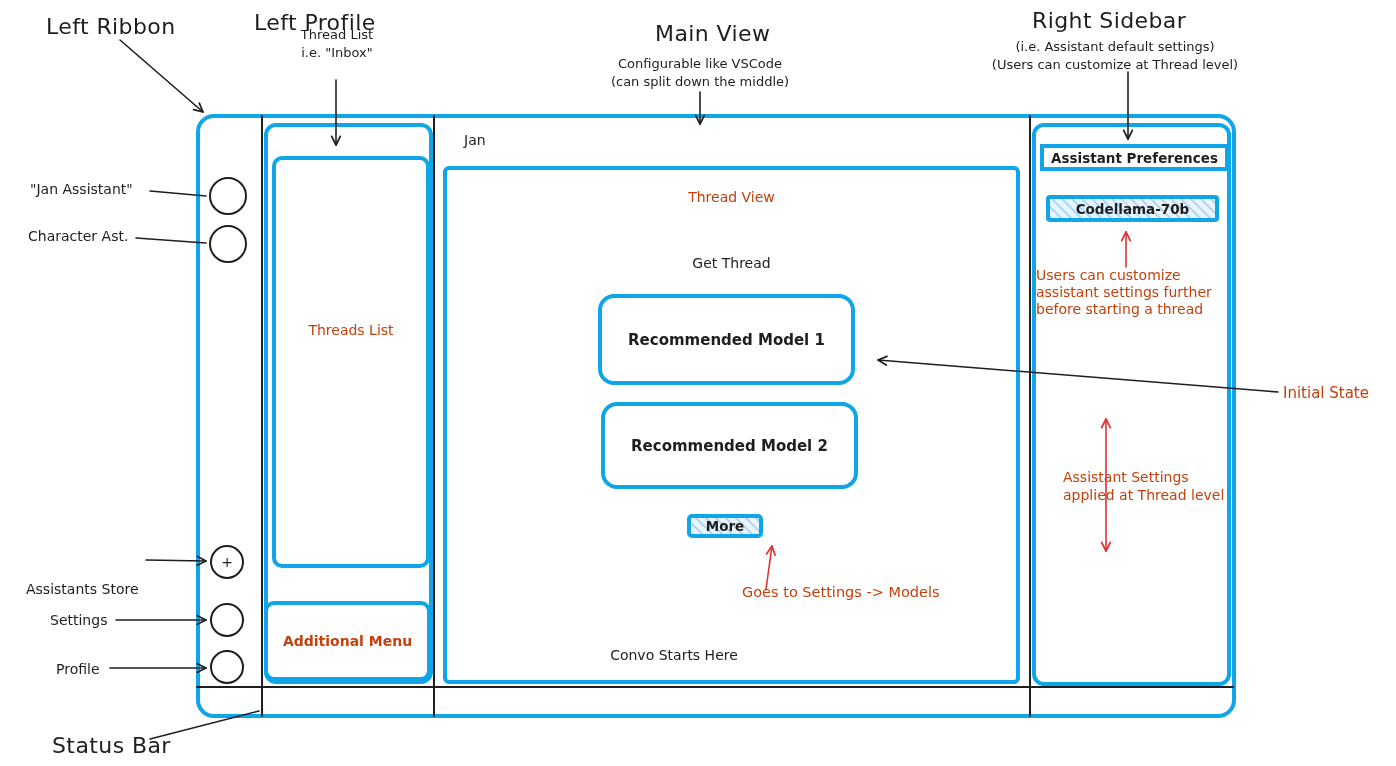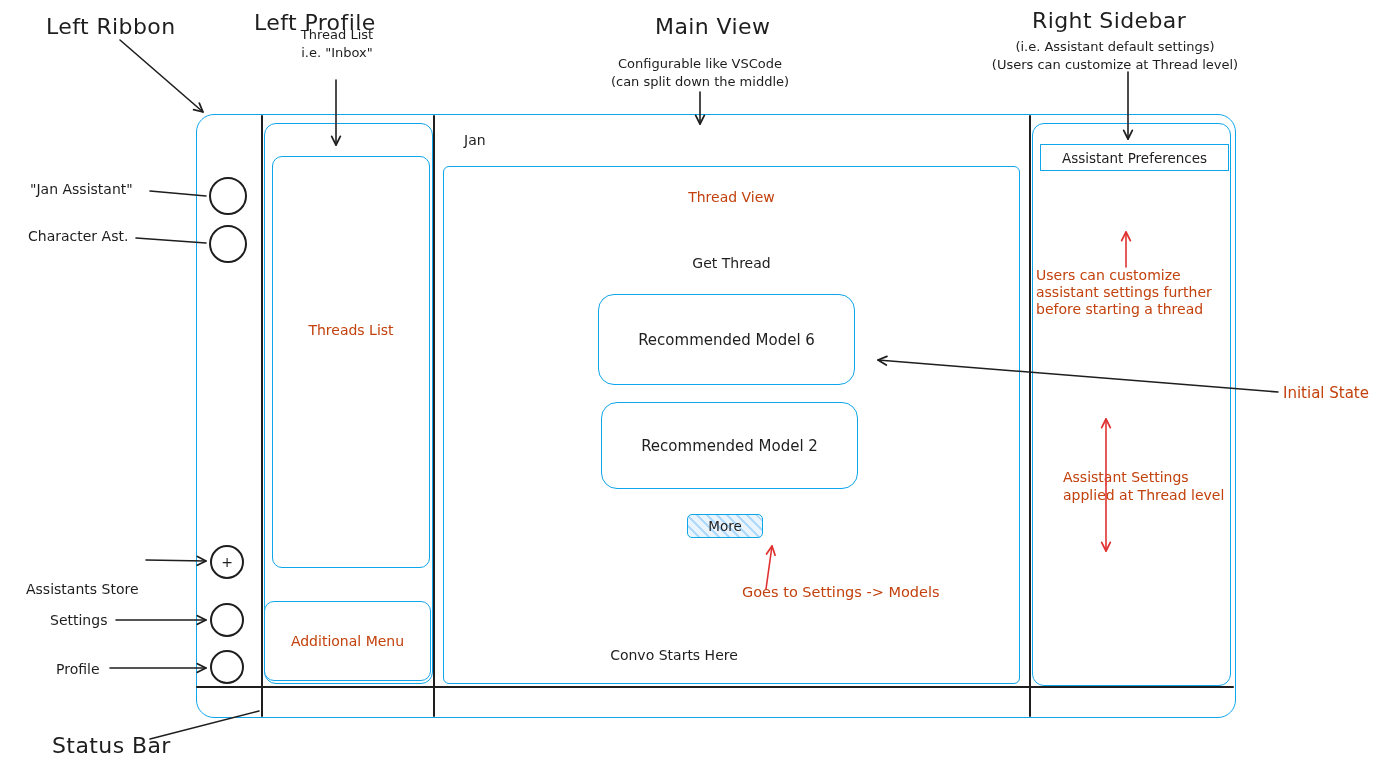--- a/index.html
+++ b/index.html
@@ -10,22 +10,23 @@
   }
   .canvas {
     position: relative;
     width: 1396px;
     height: 766px;
     background: #ffffff;
     overflow: hidden;
   }
   .abs { position: absolute; }
   .sketch {
-    border: 1px solid #0ea5e9;
+    border: 4px solid #0ea5e9;
     background: #ffffff;
+    font-weight: bold;
   }
   .circle {
     border: 2px solid #1e1e1e;
     border-radius: 50%;
     background: #ffffff;
     display: flex;
     align-items: center;
     justify-content: center;
   }
   .center {
@@ -58,21 +59,21 @@
 <body>
 
 <div class="canvas">
 
   <div class="abs label-lg" style="left:46px; top:14px;">Left Ribbon</div>
 
   <div class="abs label-lg" style="left:254px; top:10px;">Left Profile</div>
   <div class="abs label-sm prewrap center" style="left:272px; top:26px; width:130px; line-height:18px;text-align:center;">Thread List
 i.e. "Inbox"</div>
 
-  <div class="abs label-lg" style="left:655px; top:14px;">Main View</div>
+  <div class="abs label-lg" style="left:655px; top:21px;">Main View</div>
   <div class="abs label-sm prewrap center" style="left:590px; top:55px; width:220px; line-height:18px;">Configurable like VSCode
 (can split down the middle)</div>
 
   <div class="abs label-lg" style="left:1032px; top:8px;">Right Sidebar</div>
   <div class="abs label-sm prewrap center" style="left:955px; top:38px; width:320px; line-height:18px;">(i.e. Assistant default settings)
 (Users can customize at Thread level)</div>
 
   <div class="abs label-md" style="left:30px; top:181px;">"Jan Assistant"</div>
   <div class="abs label-md" style="left:28px; top:228px;">Character Ast.</div>
   <div class="abs label-md" style="left:26px; top:581px;">Assistants Store</div>
@@ -96,34 +97,37 @@
   <div class="abs red label-md center" style="left:272px; top:322px; width:158px;text-align:center;">Threads List</div>
   <div class="abs sketch center red label-md" style="left:264px; top:601px; width:167px; height:80px; border-radius:10px;">
     <span>Additional Menu</span>
   </div>
 
   <div class="abs label-md" style="left:464px; top:132px;">Jan</div>
   <div class="abs sketch" style="left:443px; top:166px; width:577px; height:518px; border-radius:6px;"></div>
   <div class="abs red label-md center" style="left:443px; top:189px; width:577px;">Thread View</div>
   <div class="abs label-md center" style="left:443px; top:255px; width:577px;">Get Thread</div>
   <div class="abs sketch center" style="left:598px; top:294px; width:257px; height:91px; border-radius:16px; font-size:15px;">
-    <span>Recommended Model 6</span>
+    <span>Recommended Model 1</span>
   </div>
   <div class="abs sketch center" style="left:601px; top:402px; width:257px; height:87px; border-radius:16px; font-size:15px;">
     <span>Recommended Model 2</span>
   </div>
   <div class="abs sketch hatch center" style="left:687px; top:514px; width:76px; height:24px; border-radius:5px; font-size:13.5px;">
     <span>More</span>
   </div>
   <div class="abs red" style="left:742px; top:584px; font-size:14.5px;">Goes to Settings -&gt; Models</div>
   <div class="abs label-md center" style="left:443px; top:647px; width:462px;">Convo Starts Here</div>
 
   <div class="abs sketch" style="left:1032px; top:123px; width:199px; height:563px; border-radius:12px;"></div>
   <div class="abs sketch center" style="left:1040px; top:144px; width:189px; height:27px; font-size:13.5px;">
     <span>Assistant Preferences</span>
+  </div>
+  <div class="abs sketch hatch center" style="left:1046px; top:195px; width:173px; height:27px; border-radius:4px; font-size:13.5px;">
+    <span>Codellama-70b</span>
   </div>
   <div class="abs red prewrap label-md" style="left:1063px; top:468px; width:190px; line-height:18px;">Assistant Settings
 applied at Thread level</div>
   <div class="abs red prewrap label-md" style="left:1036px; top:267px; width:215px; line-height:17px;">Users can customize
 assistant settings further
 before starting a thread</div>
 
   <svg class="overlay" width="1396" height="766" viewBox="0 0 1396 766">
     <defs>
       <marker id="ab" viewBox="0 0 12 12" markerWidth="13" markerHeight="13" refX="10" refY="6" orient="auto" markerUnits="userSpaceOnUse">

